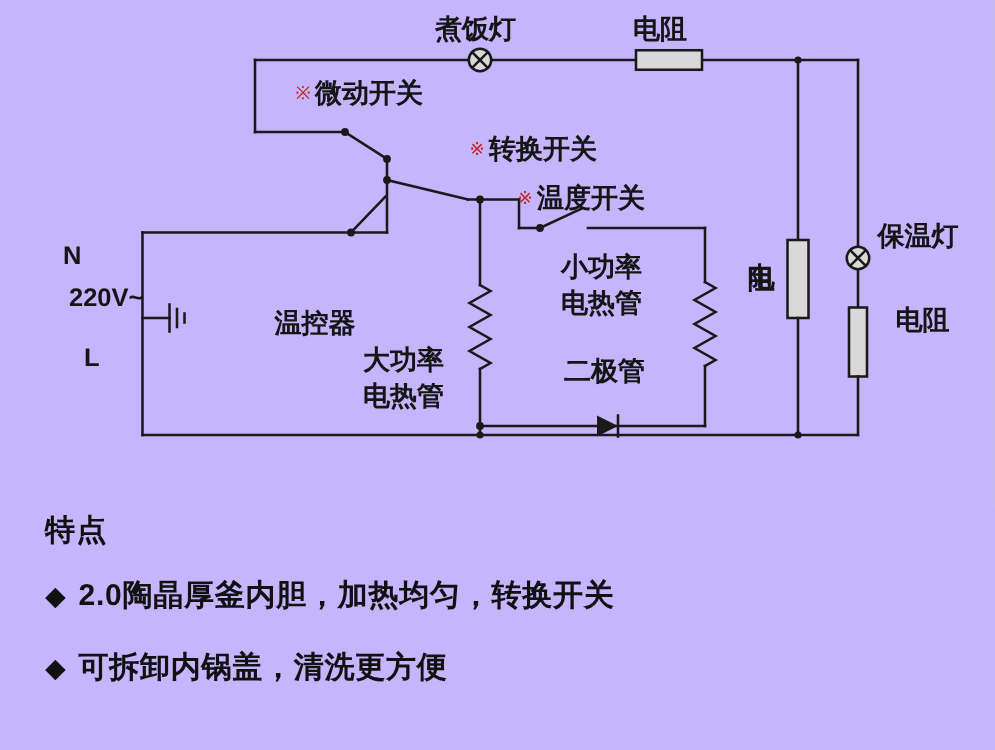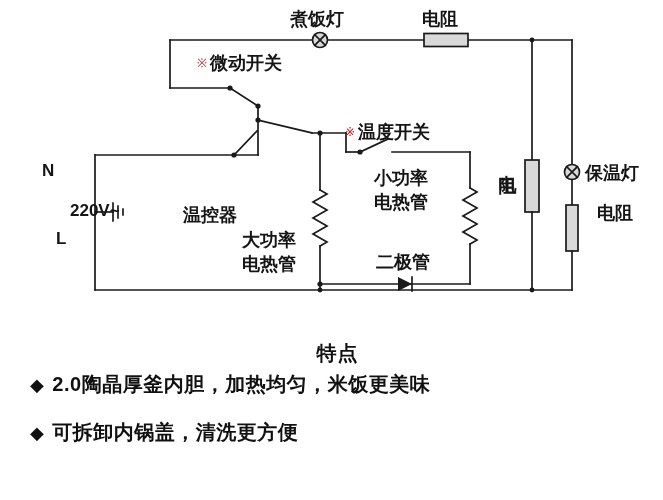--- a/index.html
+++ b/index.html
@@ -1,25 +1,25 @@
 <!DOCTYPE html>
 <html><head>
 <meta charset="utf-8">
 <style>
   html,body{margin:0;padding:0;}
   body{background:#cfcfcf;font-family:"Liberation Sans","DejaVu Sans",sans-serif;}
-  #screen{position:relative;width:663px;height:500px;background:#ffffff;overflow:hidden;margin:0 auto;}
+  #screen{position:relative;width:663px;height:500px;background:#c4b5fd;overflow:hidden;margin:0 auto;}
   #circuit-svg{position:absolute;left:0;top:0;}
   .lbl{position:absolute;color:#151515;font-weight:bold;font-size:18px;line-height:1.25;white-space:nowrap;}
   .lbl.small{font-size:17px;}
   .lbl.wrap{white-space:normal;width:54px;line-height:1.35;}
   .lbl.vert{writing-mode:vertical-rl;text-orientation:upright;letter-spacing:3px;white-space:nowrap;}
   .marker{color:#c62222;font-size:12px;margin-right:3px;vertical-align:2px;font-weight:normal;}
   .features{position:absolute;left:30px;top:340px;width:615px;color:#111;}
-  .features .heading{font-size:20px;font-weight:bold;margin-bottom:4px;letter-spacing:1px;text-align:center;}
+  .features .heading{font-size:20px;font-weight:bold;margin-bottom:16px;letter-spacing:1px;}
   .feature-item{font-size:20px;font-weight:bold;margin-bottom:21px;letter-spacing:0.5px;white-space:nowrap;}
   .feature-item .bullet{margin-right:8px;font-size:18px;}
 </style>
 </head>
 <body>
 
 <div id="screen">
 
   <svg id="circuit-svg" width="663" height="330" viewBox="0 0 663 330" stroke="#1a1a1a" stroke-width="1.7" fill="none" stroke-linecap="square">
 
@@ -114,37 +114,38 @@
       <path d="M95,290 H572"></path>
       <circle cx="320" cy="290" r="2.4" fill="#1a1a1a" stroke="none"></circle>
     </g>
   </svg>
 
   <div class="lbl" style="left:290px;top:8px;">煮饭灯</div>
   <div class="lbl" style="left:422px;top:8px;">电阻</div>
 
   <div class="lbl" style="left:197px;top:53px;font-family:Liberation Mono, monospace;"><span class="marker">※</span><span>微动开关</span></div>
 
+  <div class="lbl" style="left:313px;top:88px;"><span class="marker">※</span><span>转换开关</span></div>
 
   <div class="lbl" style="left:345px;top:121px;"><span class="marker">※</span><span>温度开关</span></div>
 
   <div class="lbl" style="left:183px;top:160px;margin-top:44px;">温控器</div>
 
   <div class="lbl small" style="left:42px;top:160px;">N</div>
-  <div class="lbl small" style="left:46px;top:200px;margin-left:24px;">220V~</div>
+  <div class="lbl small" style="left:46px;top:188px;">220V~</div>
   <div class="lbl small" style="left:56px;top:228px;">L</div>
 
   <div class="lbl wrap" style="left:242px;top:228px;">大功率电热管</div>
   <div class="lbl wrap" style="left:374px;top:166px;">小功率电热管</div>
-  <div class="lbl" style="left:376px;top:252px;font-family:Liberation Mono, monospace;">二极管</div>
+  <div class="lbl" style="left:376px;top:236px;">二极管</div>
 
   <div class="lbl vert" style="left:496px;top:160px;">电阻</div>
 
-  <div class="lbl" style="left:585px;top:162px;">保温灯</div>
+  <div class="lbl" style="left:585px;top:146px;">保温灯</div>
   <div class="lbl" style="left:597px;top:202px;">电阻</div>
 
   <div class="features">
     <div class="heading">特点</div>
-    <div class="feature-item"><span class="bullet">◆</span><span>2.0陶晶厚釜内胆，加热均匀，米饭更美味</span></div>
+    <div class="feature-item"><span class="bullet">◆</span><span>2.0陶晶厚釜内胆，加热均匀，转换开关</span></div>
     <div class="feature-item"><span class="bullet">◆</span><span>可拆卸内锅盖，清洗更方便</span></div>
   </div>
 
 </div>
 
 </body></html>

